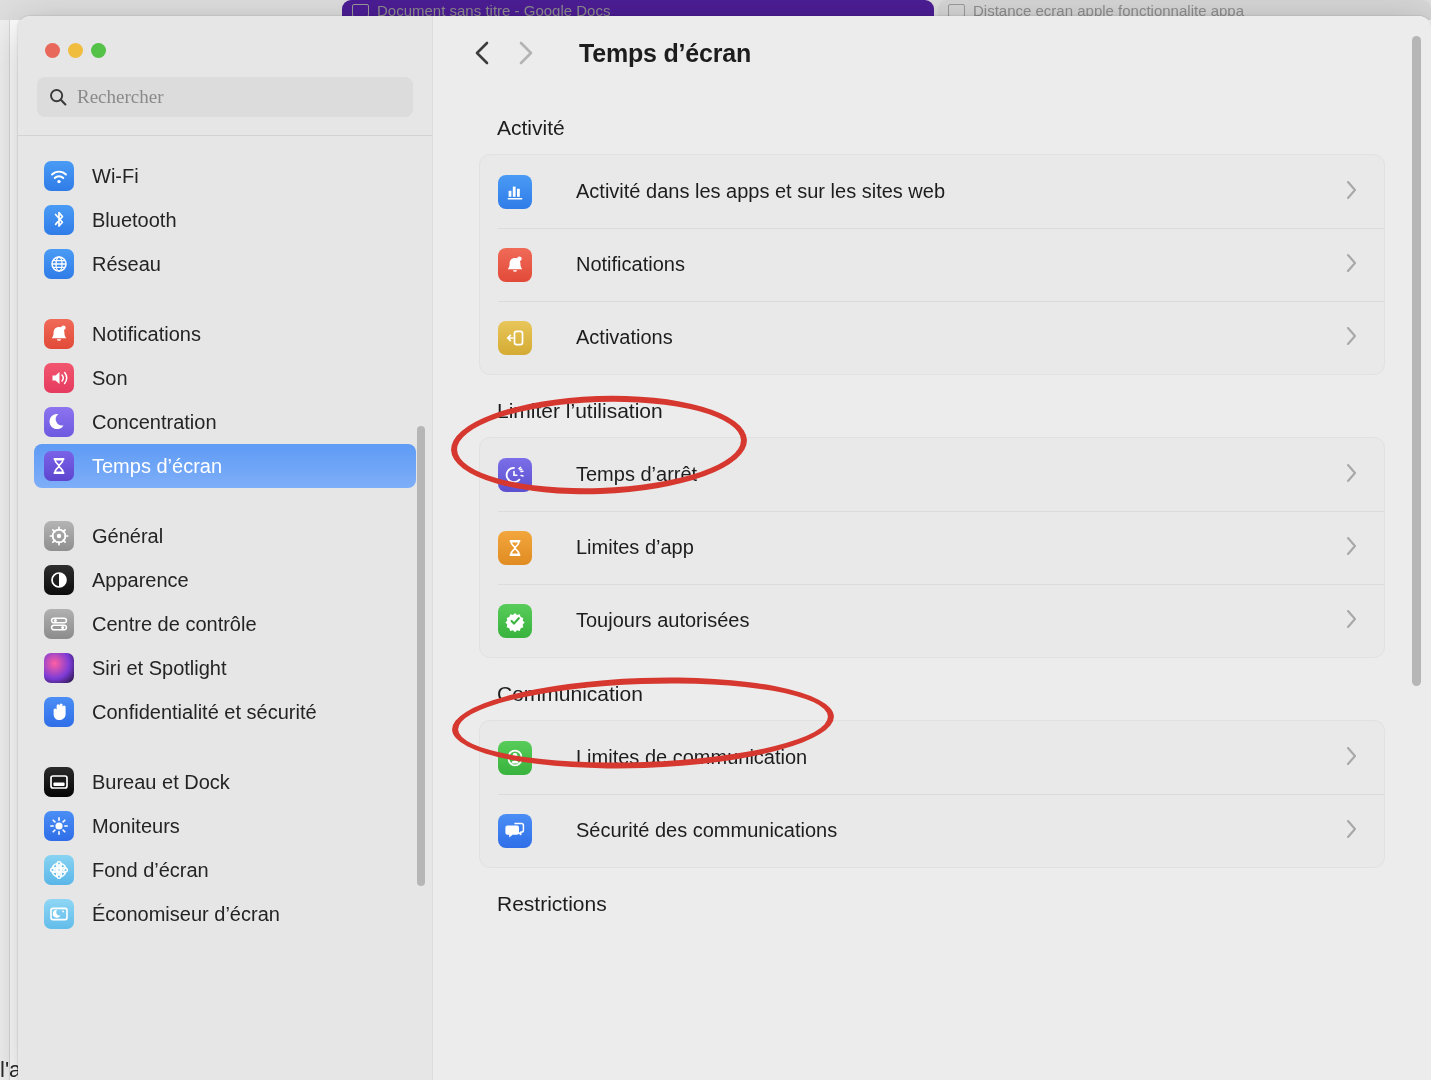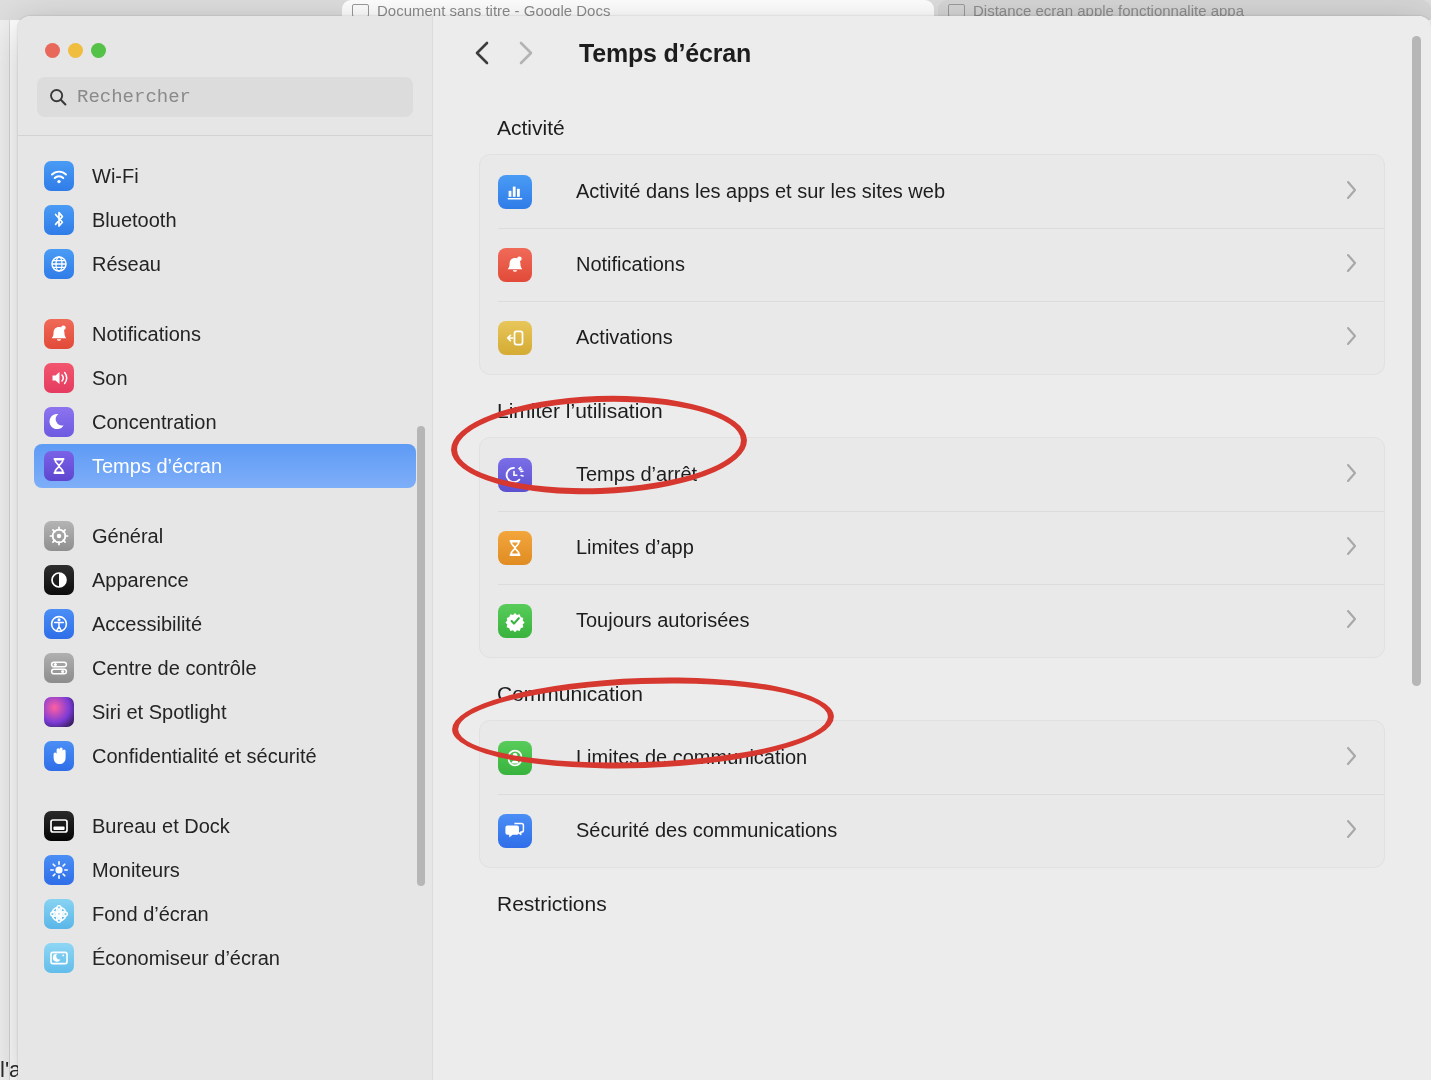--- a/index.html
+++ b/index.html
@@ -34,21 +34,21 @@
     align-items: center;
     gap: 8px;
     padding: 0 10px;
     box-sizing: border-box;
     overflow: hidden;
     white-space: nowrap;
     color: #8d8d8d;
     font-size: 15px;
     filter: blur(0.4px);
   }
-  .bg-tab.active { background: #ffffff; }
+  .bg-tab.active { background: #4c1d95; }
   .bg-tab-icon {
     width: 15px; height: 11px;
     border: 1.6px solid #9a9a9a;
     border-radius: 2px;
     flex: none;
   }
   .bg-page {
     position: absolute;
     left: 0; top: 20px; right: 0; bottom: 0;
     background: #ffffff;
@@ -122,21 +122,21 @@
     display: flex;
     align-items: center;
     padding: 0 12px;
     gap: 10px;
   }
   .search-box svg { flex: none; }
   .search-input {
     border: none;
     outline: none;
     background: transparent;
-    font-family: Liberation Mono, monospace;
+    font-family: Liberation Serif, serif;
     font-size: 19px;
     color: #3a3a3a;
     width: 100%;
     padding: 0;
   }
   .search-input::placeholder { color: #8a8a8a; }
 
   .side-sep {
     height: 1px;
     background: #d3d3d3;
@@ -433,30 +433,20 @@
             <div class="side-item">
               <div class="sicon" style="background: linear-gradient(rgb(46, 46, 46), rgb(12, 12, 12));">
                 <svg width="30" height="30" viewBox="0 0 30 30">
                   <circle cx="15" cy="15" r="7" fill="none" stroke="#ffffff" stroke-width="1.7"></circle>
            <path d="M15 8 a7 7 0 0 1 0 14 z" fill="#ffffff"></path>
                 </svg>
               </div>
               <span class="side-label">Apparence</span>
             </div>
             <div class="side-item">
-              <div class="sicon" style="background: linear-gradient(rgb(74, 142, 245), rgb(47, 110, 232));">
-                <svg width="30" height="30" viewBox="0 0 30 30">
-                  <circle cx="15" cy="15" r="7.4" fill="none" stroke="#ffffff" stroke-width="1.6"></circle>
-           <circle cx="15" cy="10.7" r="1.5" fill="#ffffff"></circle>
-           <path d="M10.6 13.6 h8.8 M15 13.6 v4 l-2.6 4.6 M15 17.6 l2.6 4.6" stroke="#ffffff" stroke-width="1.5" fill="none" stroke-linecap="round"></path>
-                </svg>
-              </div>
-              <span class="side-label">Accessibilité</span>
-            </div>
-            <div class="side-item">
               <div class="sicon" style="background: linear-gradient(rgb(176, 176, 176), rgb(140, 140, 140));">
                 <svg width="30" height="30" viewBox="0 0 30 30">
                   <rect x="7.6" y="9.2" width="14.8" height="4.6" rx="2.3" fill="none" stroke="#ffffff" stroke-width="1.5"></rect>
            <circle cx="11.4" cy="11.5" r="1.5" fill="#ffffff"></circle>
            <rect x="7.6" y="16.2" width="14.8" height="4.6" rx="2.3" fill="none" stroke="#ffffff" stroke-width="1.5"></rect>
            <circle cx="18.6" cy="18.5" r="1.5" fill="#ffffff"></circle>
                 </svg>
               </div>
               <span class="side-label">Centre de contrôle</span>
             </div>

